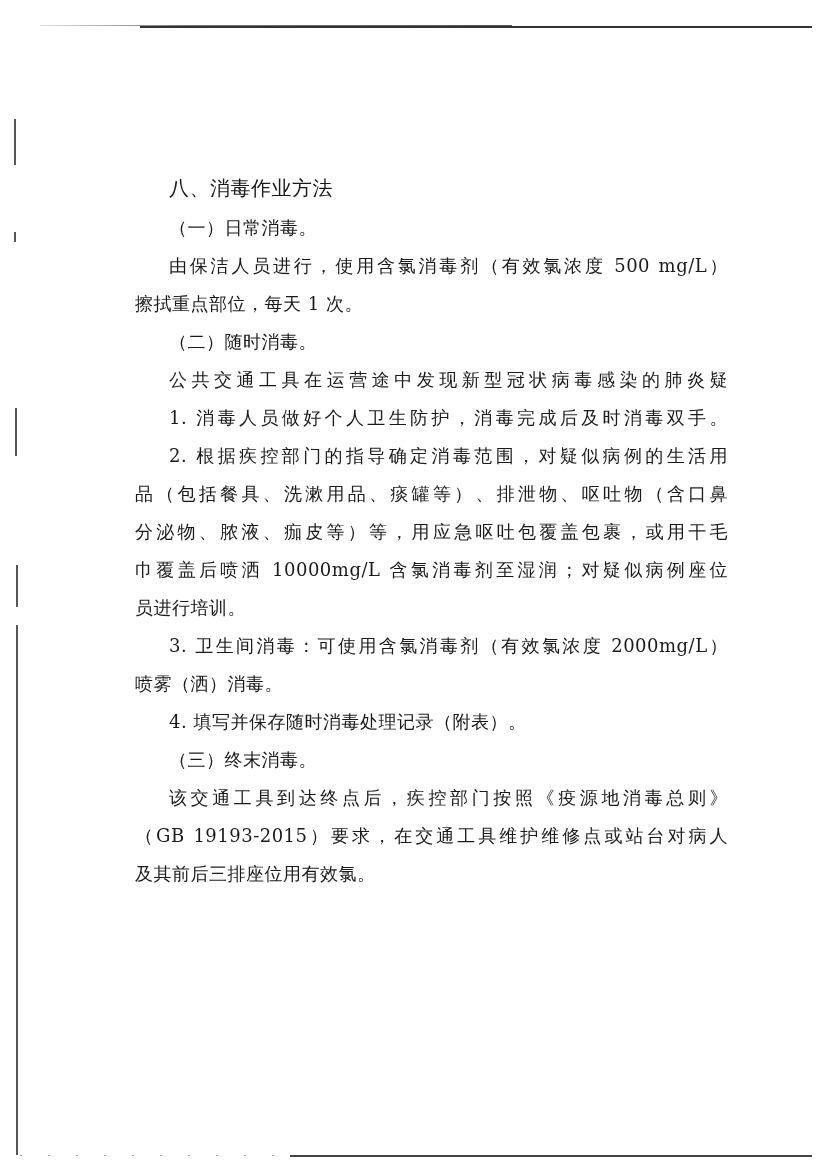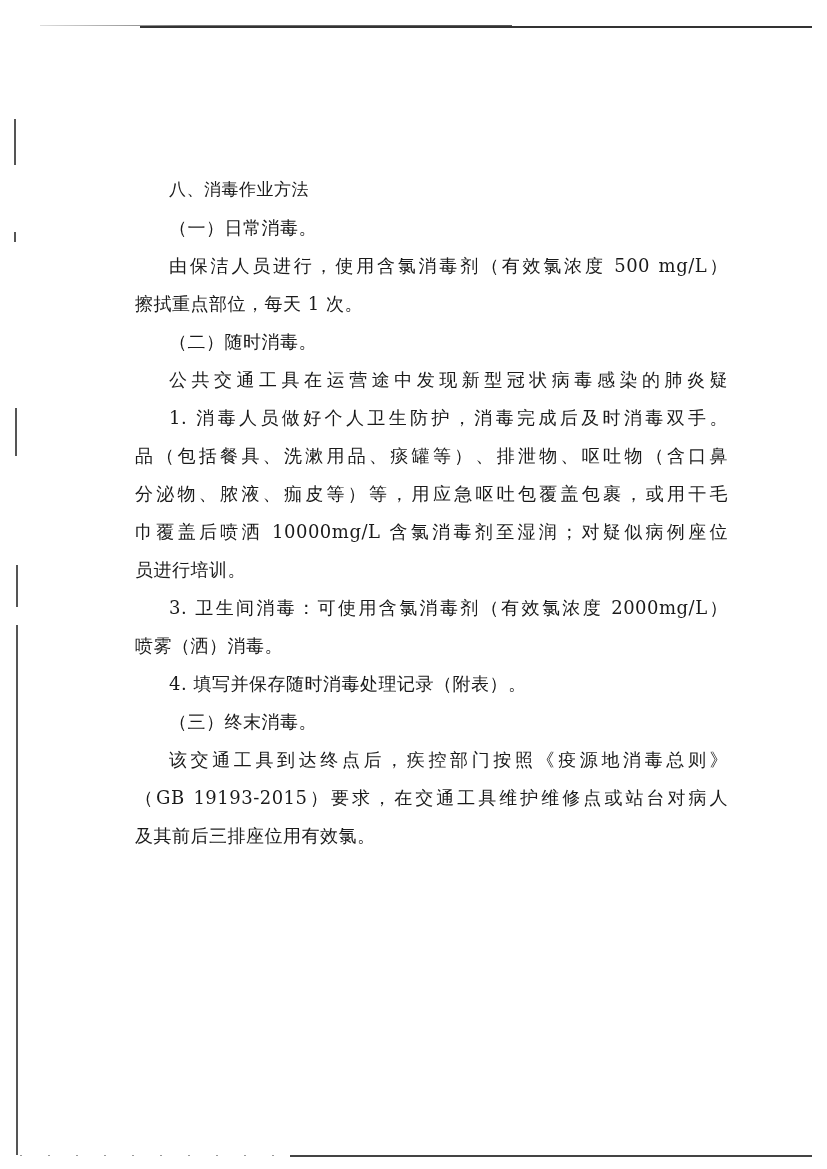--- a/index.html
+++ b/index.html
@@ -22,21 +22,21 @@
     background:repeating-linear-gradient(to right,#999 0 2px,transparent 2px 28px);
   }
   .margin-mark { position:absolute; width:2px; background:#555; }
   .page { position:absolute; left:135px; top:171px; width:593px; }
   .line {
     font-size:18px; line-height:38px; height:38px; white-space:nowrap;
     text-align:justify; text-align-last:justify; letter-spacing:0.5px;
   }
   .line.last { text-align-last:left; }
   .indent { padding-left:34px; }
-  .heading { font-family:Liberation Serif, serif; font-size:17px; }
+  .heading { font-family:Liberation Mono, monospace; font-size:20px; }
 </style>
 </head>
 <body>
 
 <div class="scan-line-top"></div>
 <div class="scan-line-top2"></div>
 <div class="scan-dots-bottom"></div>
 <div class="scan-line-bottom"></div>
 <div class="margin-mark" style="left:14px;top:119px;height:46px;"></div>
 <div class="margin-mark" style="left:14px;top:232px;height:10px;"></div>
@@ -49,20 +49,21 @@
 
   <div class="line indent last">（一）日常消毒。</div>
   <div class="line indent">由保洁人员进行，使用含氯消毒剂（有效氯浓度 500 mg/L）</div>
   <div class="line last">擦拭重点部位，每天 1 次。</div>
 
   <div class="line indent last">（二）随时消毒。</div>
   <div class="line indent">公共交通工具在运营途中发现新型冠状病毒感染的肺炎疑</div>
 
   <div class="line indent">1. 消毒人员做好个人卫生防护，消毒完成后及时消毒双手。</div>
 
+  <div class="line indent">2. 根据疾控部门的指导确定消毒范围，对疑似病例的生活用</div>
   <div class="line">品（包括餐具、洗漱用品、痰罐等）、排泄物、呕吐物（含口鼻</div>
   <div class="line">分泌物、脓液、痂皮等）等，用应急呕吐包覆盖包裹，或用干毛</div>
   <div class="line">巾覆盖后喷洒 10000mg/L 含氯消毒剂至湿润；对疑似病例座位</div>
   <div class="line last">员进行培训。</div>
 
   <div class="line indent">3. 卫生间消毒：可使用含氯消毒剂（有效氯浓度 2000mg/L）</div>
   <div class="line last">喷雾（洒）消毒。</div>
 
   <div class="line indent last">4. 填写并保存随时消毒处理记录（附表）。</div>
 

